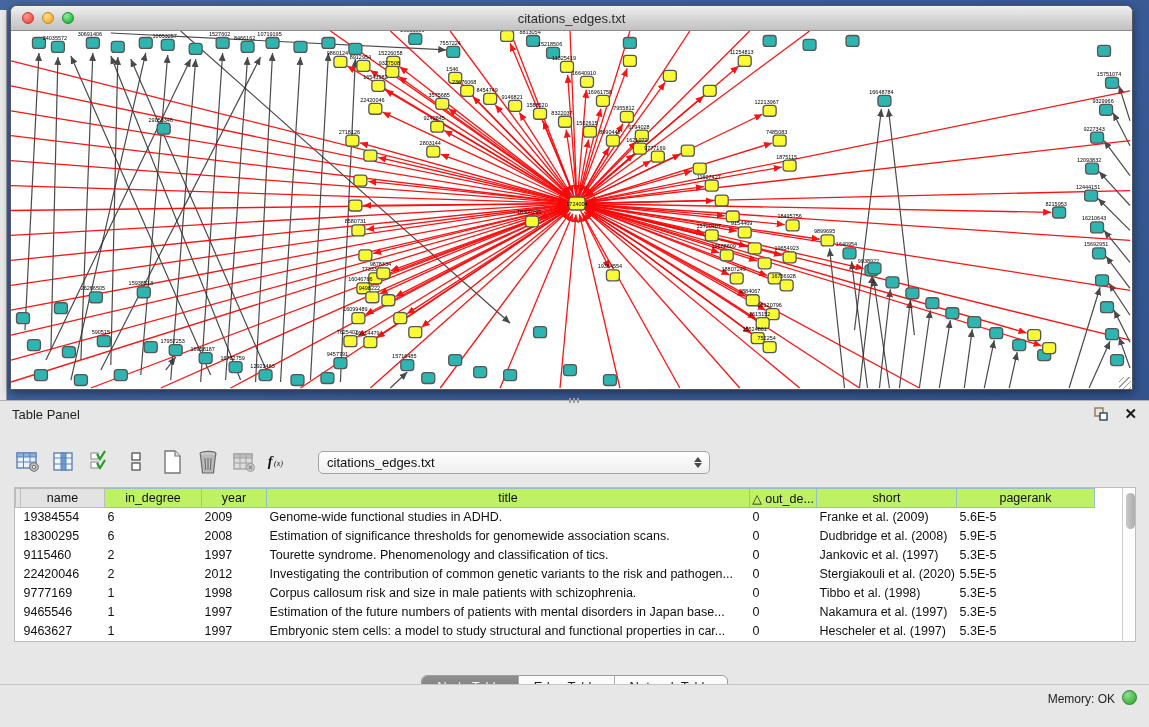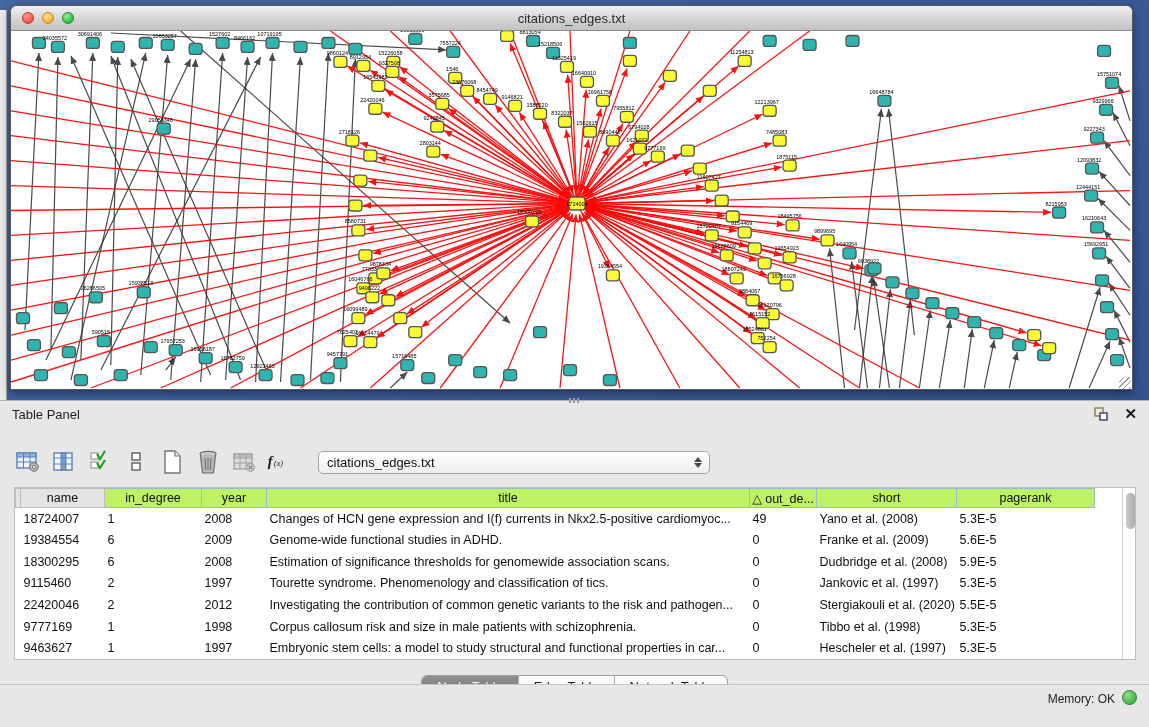--- a/index.html
+++ b/index.html
@@ -41,21 +41,21 @@
   .tb-icon { width:27px; height:26px; display:flex; align-items:center; justify-content:center; }
   .combo { margin-left:16px; width:392px; height:23px; border:1px solid #A3A3A3; border-radius:5px;
     background:linear-gradient(#FFFFFF,#EFEFEF); display:flex; align-items:center;
     padding:0 8px; font-size:13px; color:#111; position:relative; }
   .combo .stepper { position:absolute; right:7px; top:3px; width:9px; height:16px;
     display:flex; flex-direction:column; align-items:center; justify-content:center; gap:1px; }
   .combo .stepper i { width:0; height:0; border-left:4px solid transparent; border-right:4px solid transparent; }
   .combo .stepper .up { border-bottom:5px solid #4A4A4A; }
   .combo .stepper .dn { border-top:5px solid #4A4A4A; }
 
-  .grid { position:absolute; left:14px; top:86px; width:1122px; height:173px;
+  .grid { position:absolute; left:14px; top:86px; width:1122px; height:155px;
     background:#fff; border:1px solid #BDBDBD; display:flex;gap:27px; }
   .grid table { border-collapse:collapse; table-layout:fixed; width:1105px; font-size:12.5px; color:#101010; }
   .grid th { height:19px; font-weight:normal; font-size:12.5px; text-align:center;
     background:#bef264; border:1px solid #96BECF; overflow:hidden; white-space:nowrap; }
   .grid th.gray { background:#E3E3E3; border:1px solid #BDBDBD; }
   .grid td { height:16.7px; padding:0 3px; overflow:hidden; white-space:nowrap; }
   .vscroll { width:16px; border-left:1px solid #CFCFCF; background:#FDFDFD; position:relative; }
   .vthumb { position:absolute; left:3px; top:5px; width:9px; height:36px; border-radius:5px;
     background:linear-gradient(90deg,#C9C9C9,#ADADAD); }
 
@@ -613,31 +613,20 @@
             <th>title</th>
             <th>△ out_de...</th>
             <th>short</th>
             <th>pagerank</th>
             <th style="background: rgb(255, 255, 255); border: none;"></th>
           </tr>
         </thead>
       <tbody id="table-body">
           <tr>
             <td></td>
-            <td>18724007</td>
-            <td>1</td>
-            <td>2008</td>
-            <td>Changes of HCN gene expression and I(f) currents in Nkx2.5-positive cardiomyoc...</td>
-            <td>49</td>
-            <td>Yano et al. (2008)</td>
-            <td>5.3E-5</td>
-            <td></td>
-          </tr>
-          <tr>
-            <td></td>
             <td>19384554</td>
             <td>6</td>
             <td>2009</td>
             <td>Genome-wide functional studies in ADHD.</td>
             <td>0</td>
             <td>Franke et al. (2009)</td>
             <td>5.6E-5</td>
             <td></td>
           </tr>
           <tr>
@@ -679,20 +668,31 @@
             <td>1</td>
             <td>1998</td>
             <td>Corpus callosum risk and size in male patients with schizophrenia.</td>
             <td>0</td>
             <td>Tibbo et al. (1998)</td>
             <td>5.3E-5</td>
             <td></td>
           </tr>
           <tr>
             <td></td>
+            <td>9465546</td>
+            <td>1</td>
+            <td>1997</td>
+            <td>Estimation of the future numbers of patients with mental disorders in Japan base...</td>
+            <td>0</td>
+            <td>Nakamura et al. (1997)</td>
+            <td>5.3E-5</td>
+            <td></td>
+          </tr>
+          <tr>
+            <td></td>
             <td>9463627</td>
             <td>1</td>
             <td>1997</td>
             <td>Embryonic stem cells: a model to study structural and functional properties in car...</td>
             <td>0</td>
             <td>Hescheler et al. (1997)</td>
             <td>5.3E-5</td>
             <td></td>
           </tr>
         </tbody>

